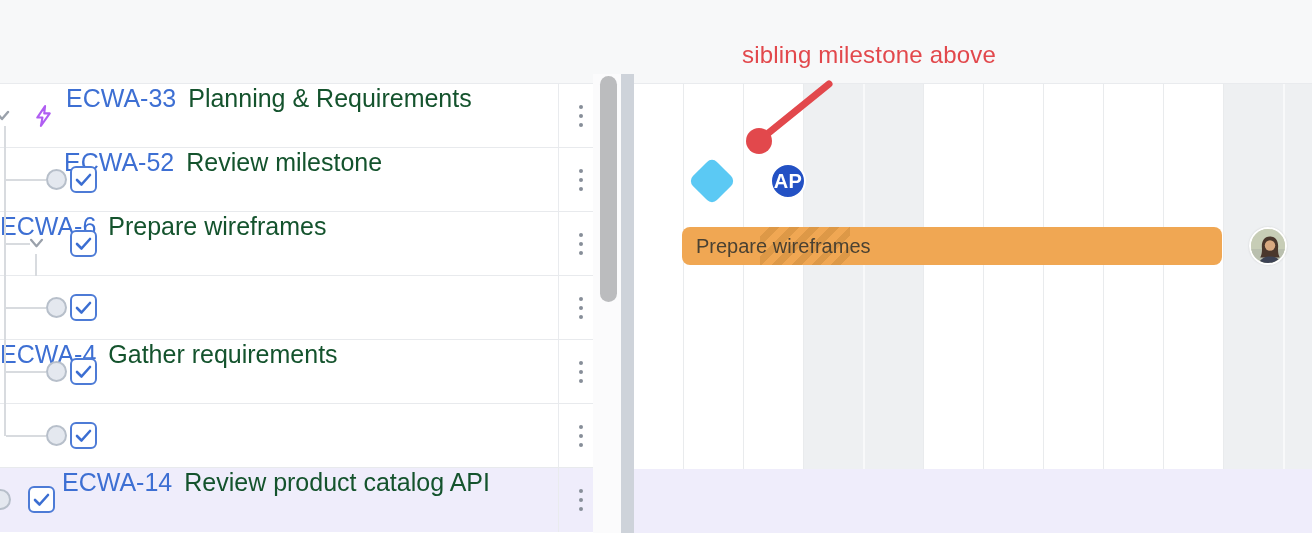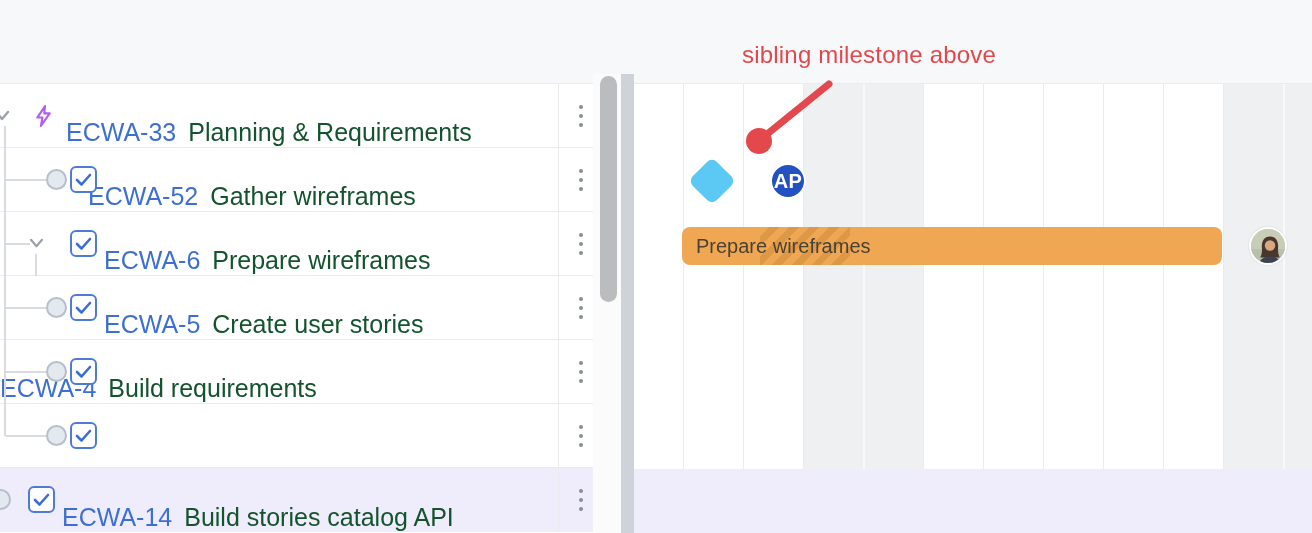--- a/index.html
+++ b/index.html
@@ -10,21 +10,21 @@
   }
   
   .header-band {
     position:absolute; left:0; top:0; width:1312px; height:84px;
     background:#f7f8f9; border-bottom:1px solid #e9ebee; z-index:1;
   }
   
   .task-panel { position:absolute; left:0; top:84px; width:593px; height:449px; background:#fff; z-index:3; }
   .task-row {
     position:relative; width:593px; height:64px; background:#fff;
-    border-bottom:1px solid #e8eaed; display:flex; align-items:flex-end;
+    border-bottom:1px solid #e8eaed; display:flex; align-items:flex-start;
   }
   .task-row.selected { background:var(--selected_row_bg); border-bottom:none; }
   .actions-sep { position:absolute; left:558px; top:0; width:1px; height:100%; background:#e9ebee; }
   .more-btn {
     position:absolute; left:569px; top:0; width:24px; height:64px;
     display:flex; flex-direction:column; align-items:center; justify-content:center; gap:4.5px;
     background:transparent; border:none; cursor:pointer;
   }
   .more-btn i { width:4.5px; height:4.5px; border-radius:50%; background:#878e99; }
   .tline { position:absolute; background:#d8dbdf; }
@@ -117,23 +117,23 @@
 
     <div class="task-row">
       <div class="tline" style="left:4px;top:0;width:2px;height:64px;"></div>
       <div class="tline" style="left:6px;top:31px;width:40px;height:2px;"></div>
       <div class="dep-circle" style="left:46px;"></div>
       <div class="checkbox" style="left:70px;">
         <svg width="17" height="14" viewBox="0 0 17 14">
             <polyline points="2,7 6.5,11.5 15,2" fill="none" stroke="#3b6ed2" stroke-width="2.6" stroke-linecap="round" stroke-linejoin="round"></polyline>
           </svg>
       </div>
-      <div class="row-text" style="padding-left:88px;">
+      <div class="row-text" style="padding-left:64px;">
         <span class="tid">ECWA-52</span>
-        <span class="ttitle">Gather wireframes</span>
+        <span class="ttitle">Review milestone</span>
       </div>
       <div class="actions-sep"></div>
       <button class="more-btn">
           <i></i>
           <i></i>
           <i></i>
         </button>
     </div>
 
     <div class="task-row">
@@ -141,65 +141,61 @@
       <div class="tline" style="left:6px;top:31px;width:24px;height:2px;"></div>
       <svg class="chev" style="position:absolute;left:29px;top:26px;" width="15" height="11" viewBox="0 0 16 12">
           <polyline points="2,2 8,9 14,2" fill="none" stroke="#9aa1ab" stroke-width="2.4" stroke-linecap="round" stroke-linejoin="round"></polyline>
         </svg>
       <div class="tline" style="left:35px;top:42px;width:2px;height:22px;"></div>
       <div class="checkbox" style="left:70px;">
         <svg width="17" height="14" viewBox="0 0 17 14">
             <polyline points="2,7 6.5,11.5 15,2" fill="none" stroke="#3b6ed2" stroke-width="2.6" stroke-linecap="round" stroke-linejoin="round"></polyline>
           </svg>
       </div>
-      <div class="row-text" style="padding-left:104px;">
+      <div class="row-text" style="">
         <span class="tid">ECWA-6</span>
         <span class="ttitle">Prepare wireframes</span>
       </div>
       <div class="actions-sep"></div>
       <button class="more-btn">
           <i></i>
           <i></i>
           <i></i>
         </button>
     </div>
 
     <div class="task-row">
       <div class="tline" style="left:4px;top:0;width:2px;height:64px;"></div>
       <div class="tline" style="left:6px;top:31px;width:40px;height:2px;"></div>
       <div class="dep-circle" style="left:46px;"></div>
       <div class="checkbox" style="left:70px;">
         <svg width="17" height="14" viewBox="0 0 17 14">
             <polyline points="2,7 6.5,11.5 15,2" fill="none" stroke="#3b6ed2" stroke-width="2.6" stroke-linecap="round" stroke-linejoin="round"></polyline>
           </svg>
       </div>
-      <div class="row-text" style="padding-left:104px;">
-        <span class="tid">ECWA-5</span>
-        <span class="ttitle">Create user stories</span>
-      </div>
       <div class="actions-sep"></div>
       <button class="more-btn">
           <i></i>
           <i></i>
           <i></i>
         </button>
     </div>
 
     <div class="task-row">
       <div class="tline" style="left:4px;top:0;width:2px;height:64px;"></div>
       <div class="tline" style="left:6px;top:31px;width:40px;height:2px;"></div>
       <div class="dep-circle" style="left:46px;"></div>
       <div class="checkbox" style="left:70px;">
         <svg width="17" height="14" viewBox="0 0 17 14">
             <polyline points="2,7 6.5,11.5 15,2" fill="none" stroke="#3b6ed2" stroke-width="2.6" stroke-linecap="round" stroke-linejoin="round"></polyline>
           </svg>
       </div>
       <div class="row-text" style="">
         <span class="tid">ECWA-4</span>
-        <span class="ttitle">Build requirements</span>
+        <span class="ttitle">Gather requirements</span>
       </div>
       <div class="actions-sep"></div>
       <button class="more-btn">
           <i></i>
           <i></i>
           <i></i>
         </button>
     </div>
 
     <div class="task-row">
@@ -221,21 +217,21 @@
 
     <div class="task-row selected">
       <div class="dep-circle" style="left:-10px;"></div>
       <div class="checkbox" style="left:28px;">
         <svg width="17" height="14" viewBox="0 0 17 14">
             <polyline points="2,7 6.5,11.5 15,2" fill="none" stroke="#3b6ed2" stroke-width="2.6" stroke-linecap="round" stroke-linejoin="round"></polyline>
           </svg>
       </div>
       <div class="row-text" style="padding-left:62px;">
         <span class="tid">ECWA-14</span>
-        <span class="ttitle">Build stories catalog API</span>
+        <span class="ttitle">Review product catalog API</span>
       </div>
       <div class="actions-sep"></div>
       <button class="more-btn">
           <i></i>
           <i></i>
           <i></i>
         </button>
     </div>
   </div>
 

